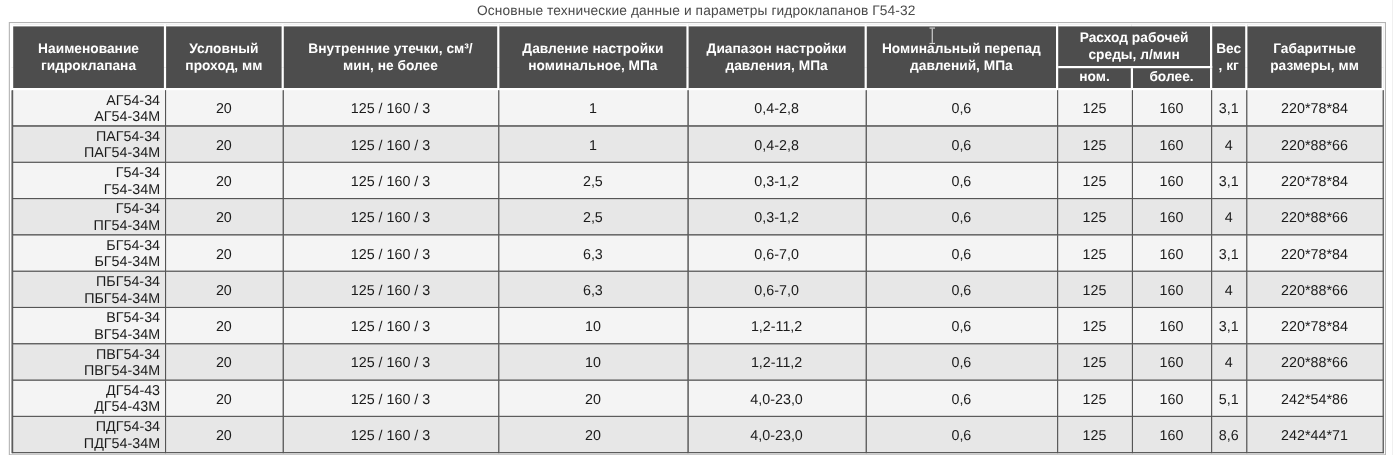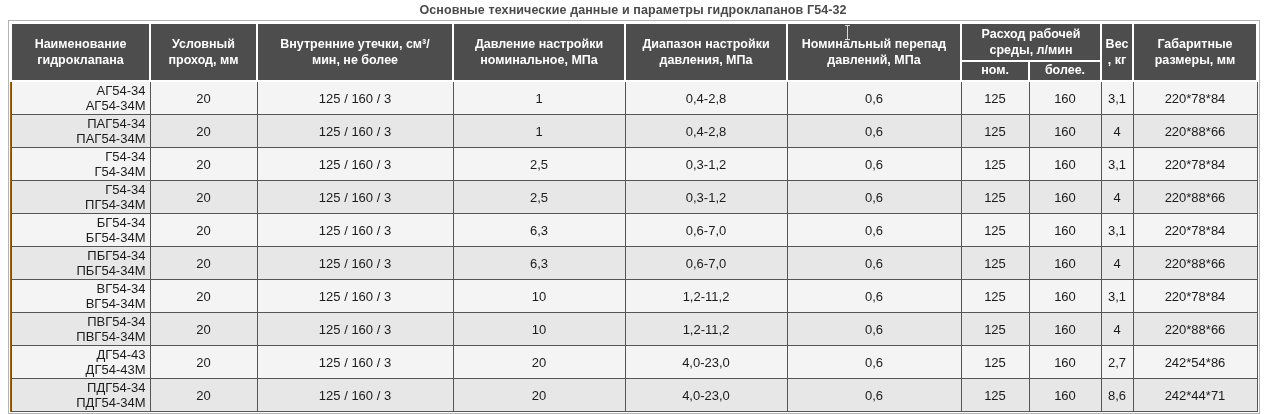--- a/index.html
+++ b/index.html
@@ -6,38 +6,38 @@
     margin: 0; padding: 0;
     width: 1266px; height: 414px;
     background: #ffffff;
     font-family: "Liberation Sans", sans-serif;
     overflow: hidden;
   }
   .page { position: relative; width: 1266px; height: 414px; }
   .title {
     text-align: center;
     font-size: 12.5px;
-    font-weight: 700;
+    font-weight: 400;
     color: #4a4a4a;
     padding-top: 3px;
     height: 16px;
     letter-spacing: 0.1px;
   }
   .table-wrap {
     position: absolute;
     left: 8px; top: 20px;
     border: 1px solid #b3b3b3;
     background: #ffffff;
     padding: 1px;
   }
   table.data {
     border-collapse: collapse;
     table-layout: fixed;
     width: 1246px;
-    background: #a16207;
+    background: #a3a3a3;
     padding-left: 44px;
   }
   
   col.c-name{width:139px} col.c-bore{width:107px} col.c-leak{width:196px}
   col.c-npres{width:172px} col.c-range{width:162px} col.c-drop{width:174px}
   col.c-fnom{width:68px} col.c-fmax{width:72px} col.c-weight{width:32px}
   col.c-dims{width:124px}
 
   th {
     background: #4d4d4d;
@@ -223,21 +223,21 @@
           </tr>
           <tr class="row-odd">
             <td class="name-cell">ДГ54-43<br>ДГ54-43М</td>
             <td>20</td>
             <td>125 / 160 / 3</td>
             <td>20</td>
             <td>4,0-23,0</td>
             <td>0,6</td>
             <td>125</td>
             <td>160</td>
-            <td>2,7</td>
+            <td>5,1</td>
             <td>242*54*86</td>
           </tr>
           <tr class="row-even">
             <td class="name-cell">ПДГ54-34<br>ПДГ54-34М</td>
             <td>20</td>
             <td>125 / 160 / 3</td>
             <td>20</td>
             <td>4,0-23,0</td>
             <td>0,6</td>
             <td>125</td>

